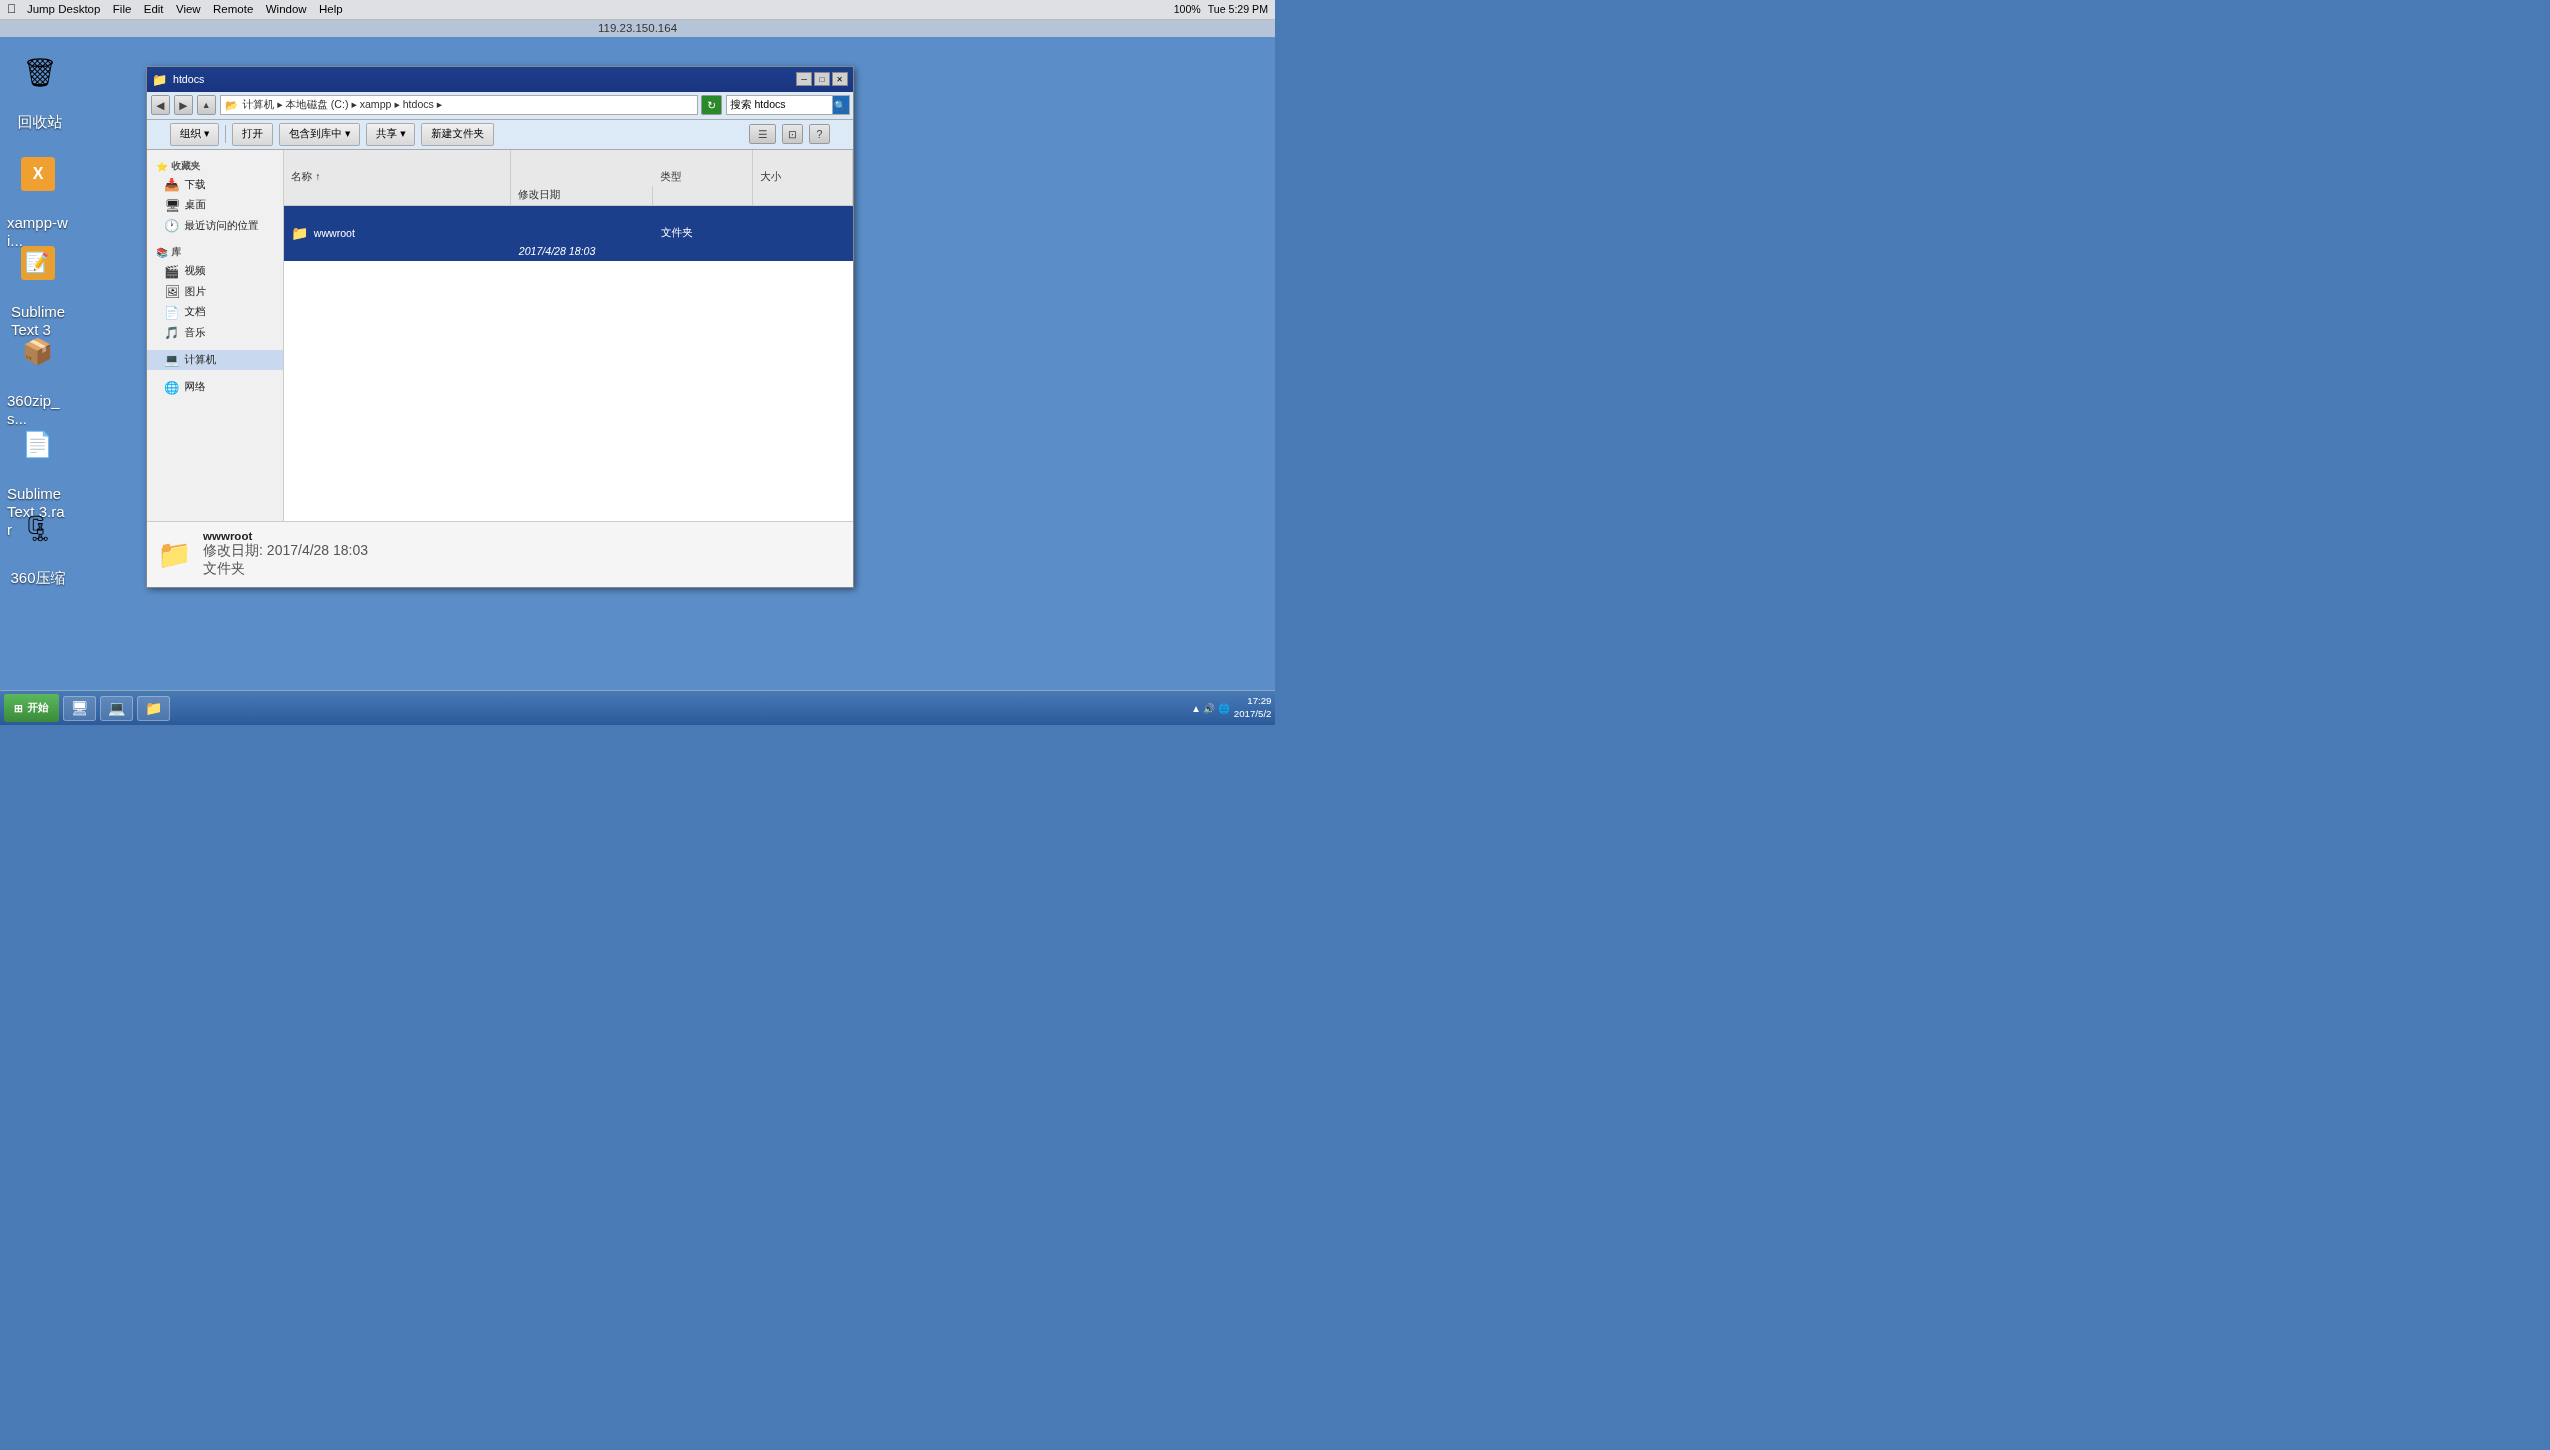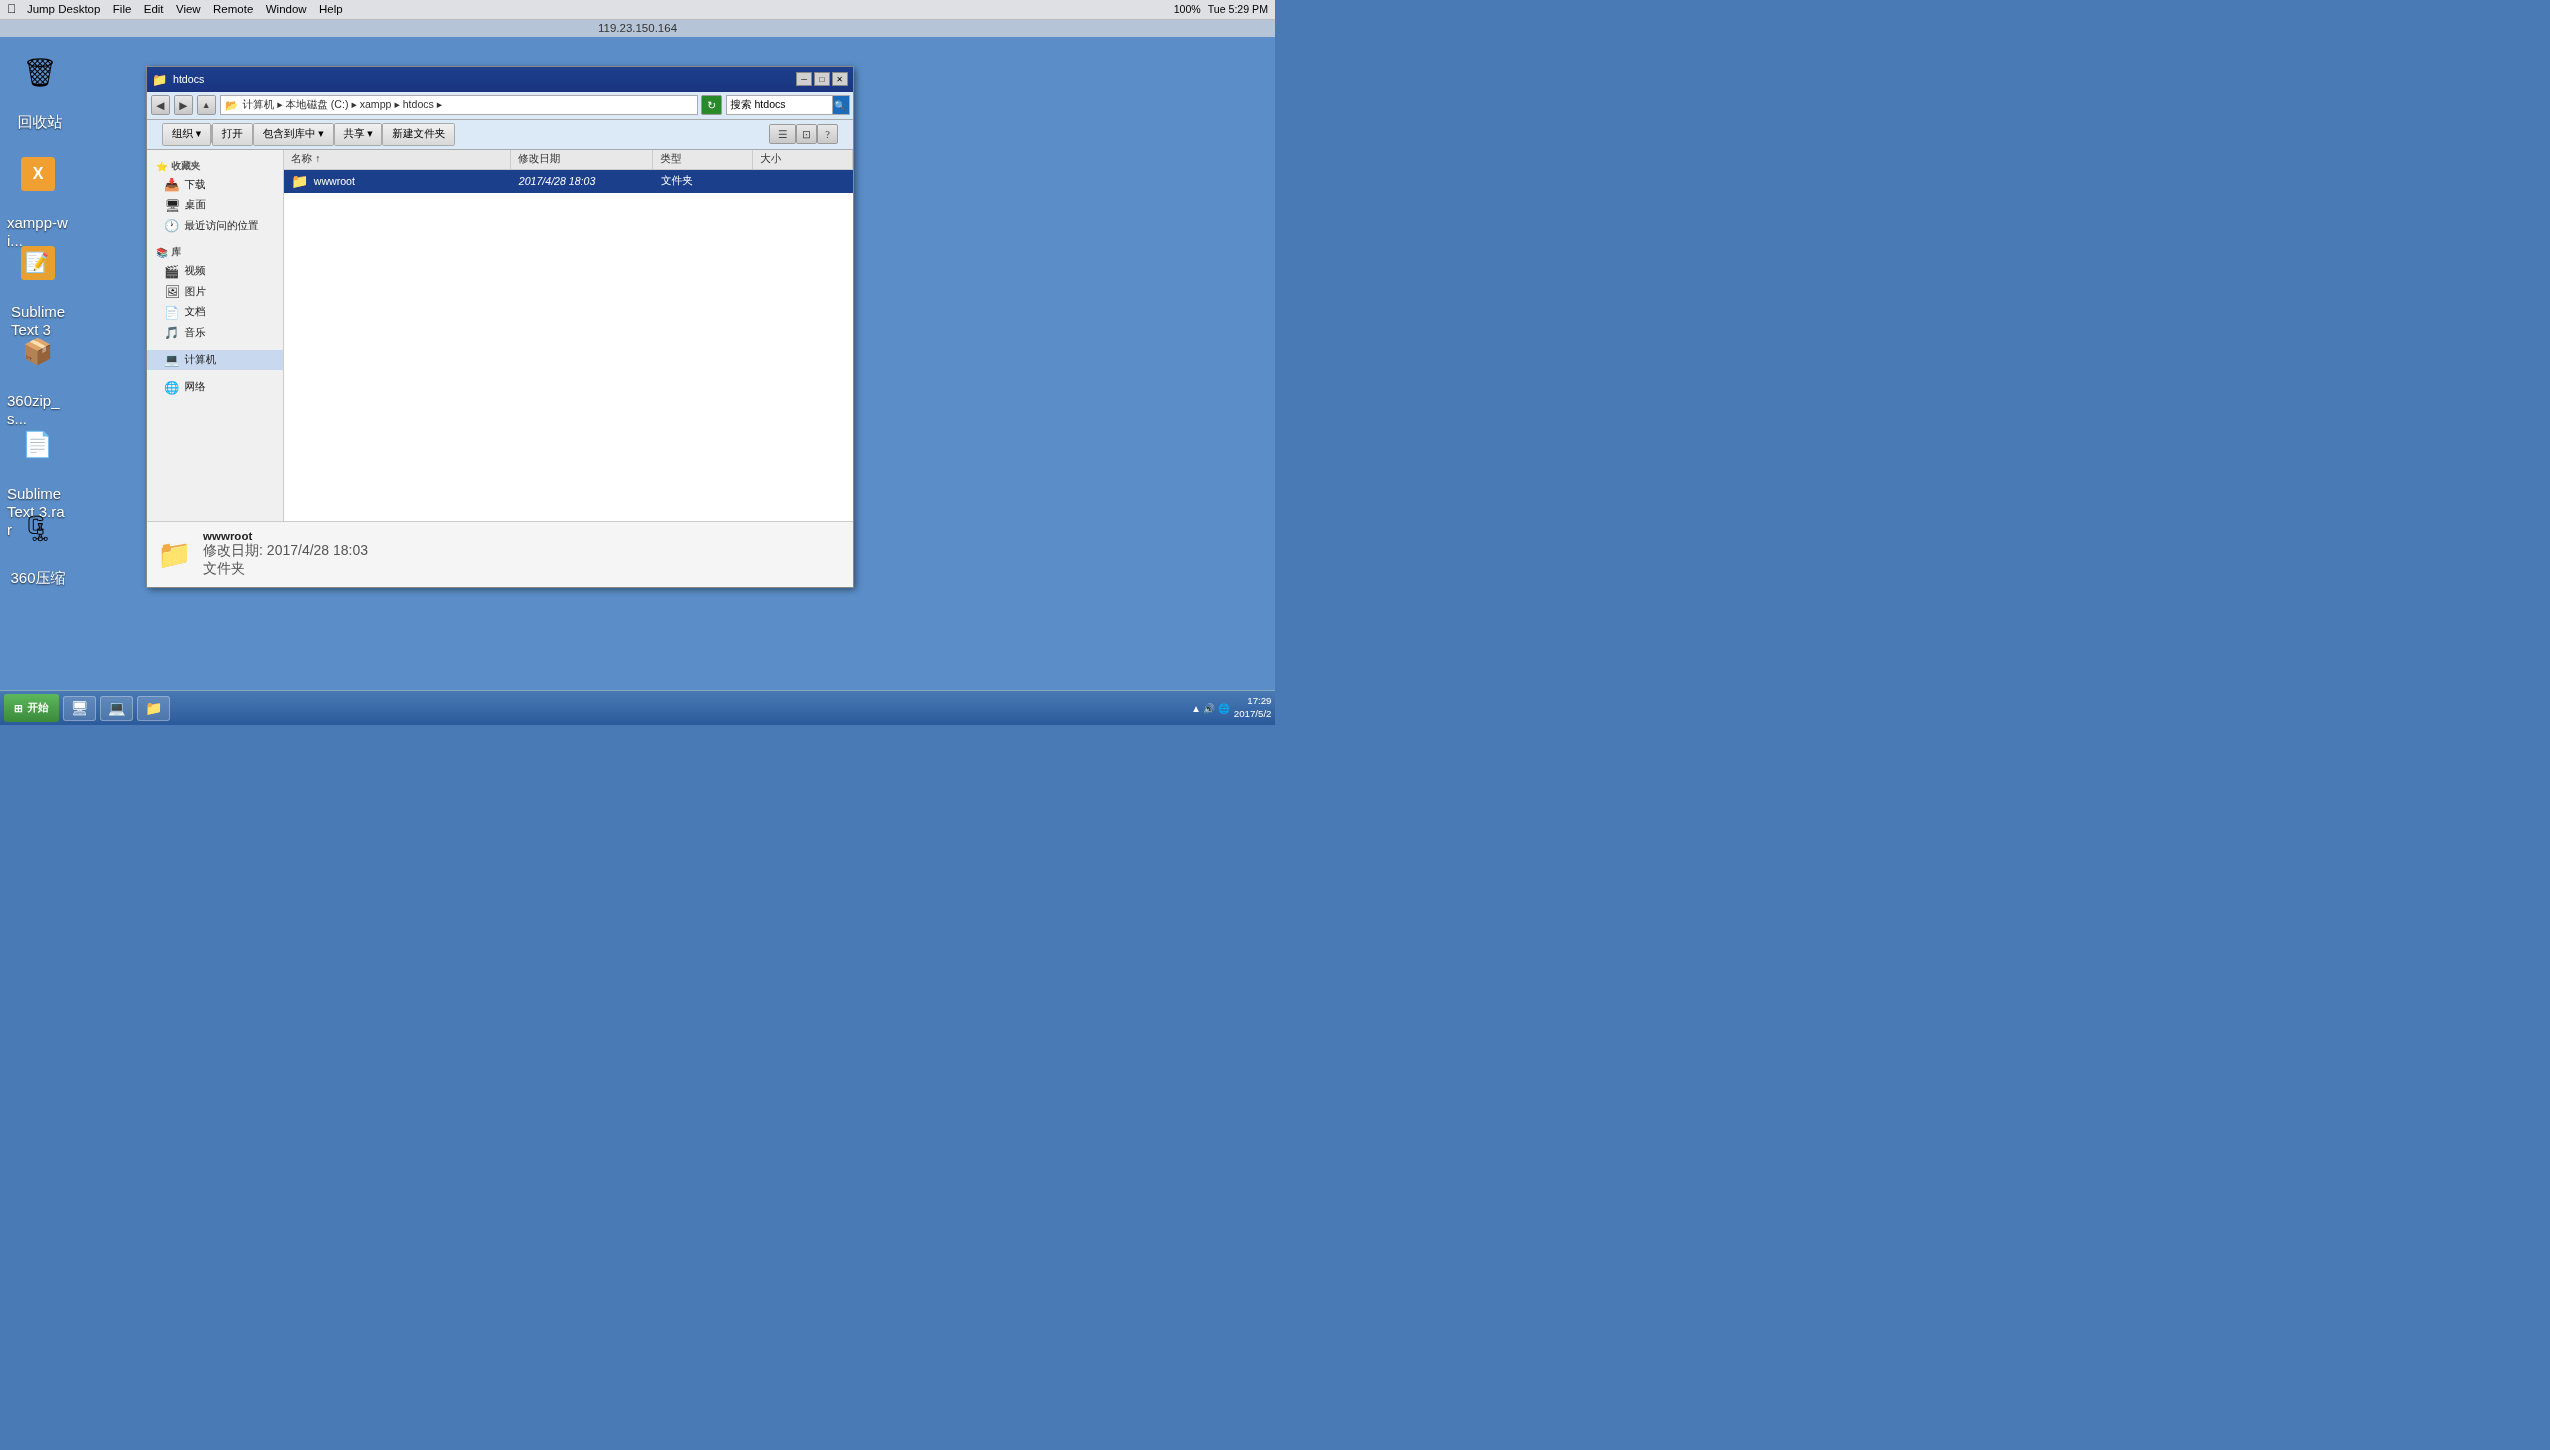--- a/index.html
+++ b/index.html
@@ -200,24 +200,23 @@
       font-size: 9.7px;
     }
 
     
     .win-toolbar {
       height: 30px;
       background: #dce9f7;
       border-bottom: 0.9px solid #aaa;
       display: flex;
       align-items: center;
-      padding: 0 15px;
-      gap: 0;
+      padding: 0 23px;
+      gap: 6px;
       flex-shrink: 0;
-      font-family: Liberation Serif, serif;
     }
     .toolbar-btn {
       height: 23px;
       padding: 0 8.9px;
       background: linear-gradient(to bottom, #f0f0f0, #d8d8d8);
       border: 0.9px solid #aaa;
       border-radius: 1.8px;
       font-size: 10.6px;
       cursor: pointer;
       display: flex;
@@ -290,21 +289,21 @@
       padding: 2.7px 7px;
       font-size: 10.6px;
       color: #333;
       border-right: 0.9px solid #ccc;
       font-weight: normal;
       display: flex;
       align-items: center;
       gap: 2.7px;
     }
     .col-name { flex: 2.5; }
-    .col-date { flex: 1.5; }
+    .col-date { flex: 1.5; margin-top: 36px; }
     .col-type { flex: 1; }
     .col-size { flex: 1; }
 
     .file-list-body {
       flex: 1;
       overflow-y: auto;
       background: #fff;
     }
     .file-row {
       display: flex;

